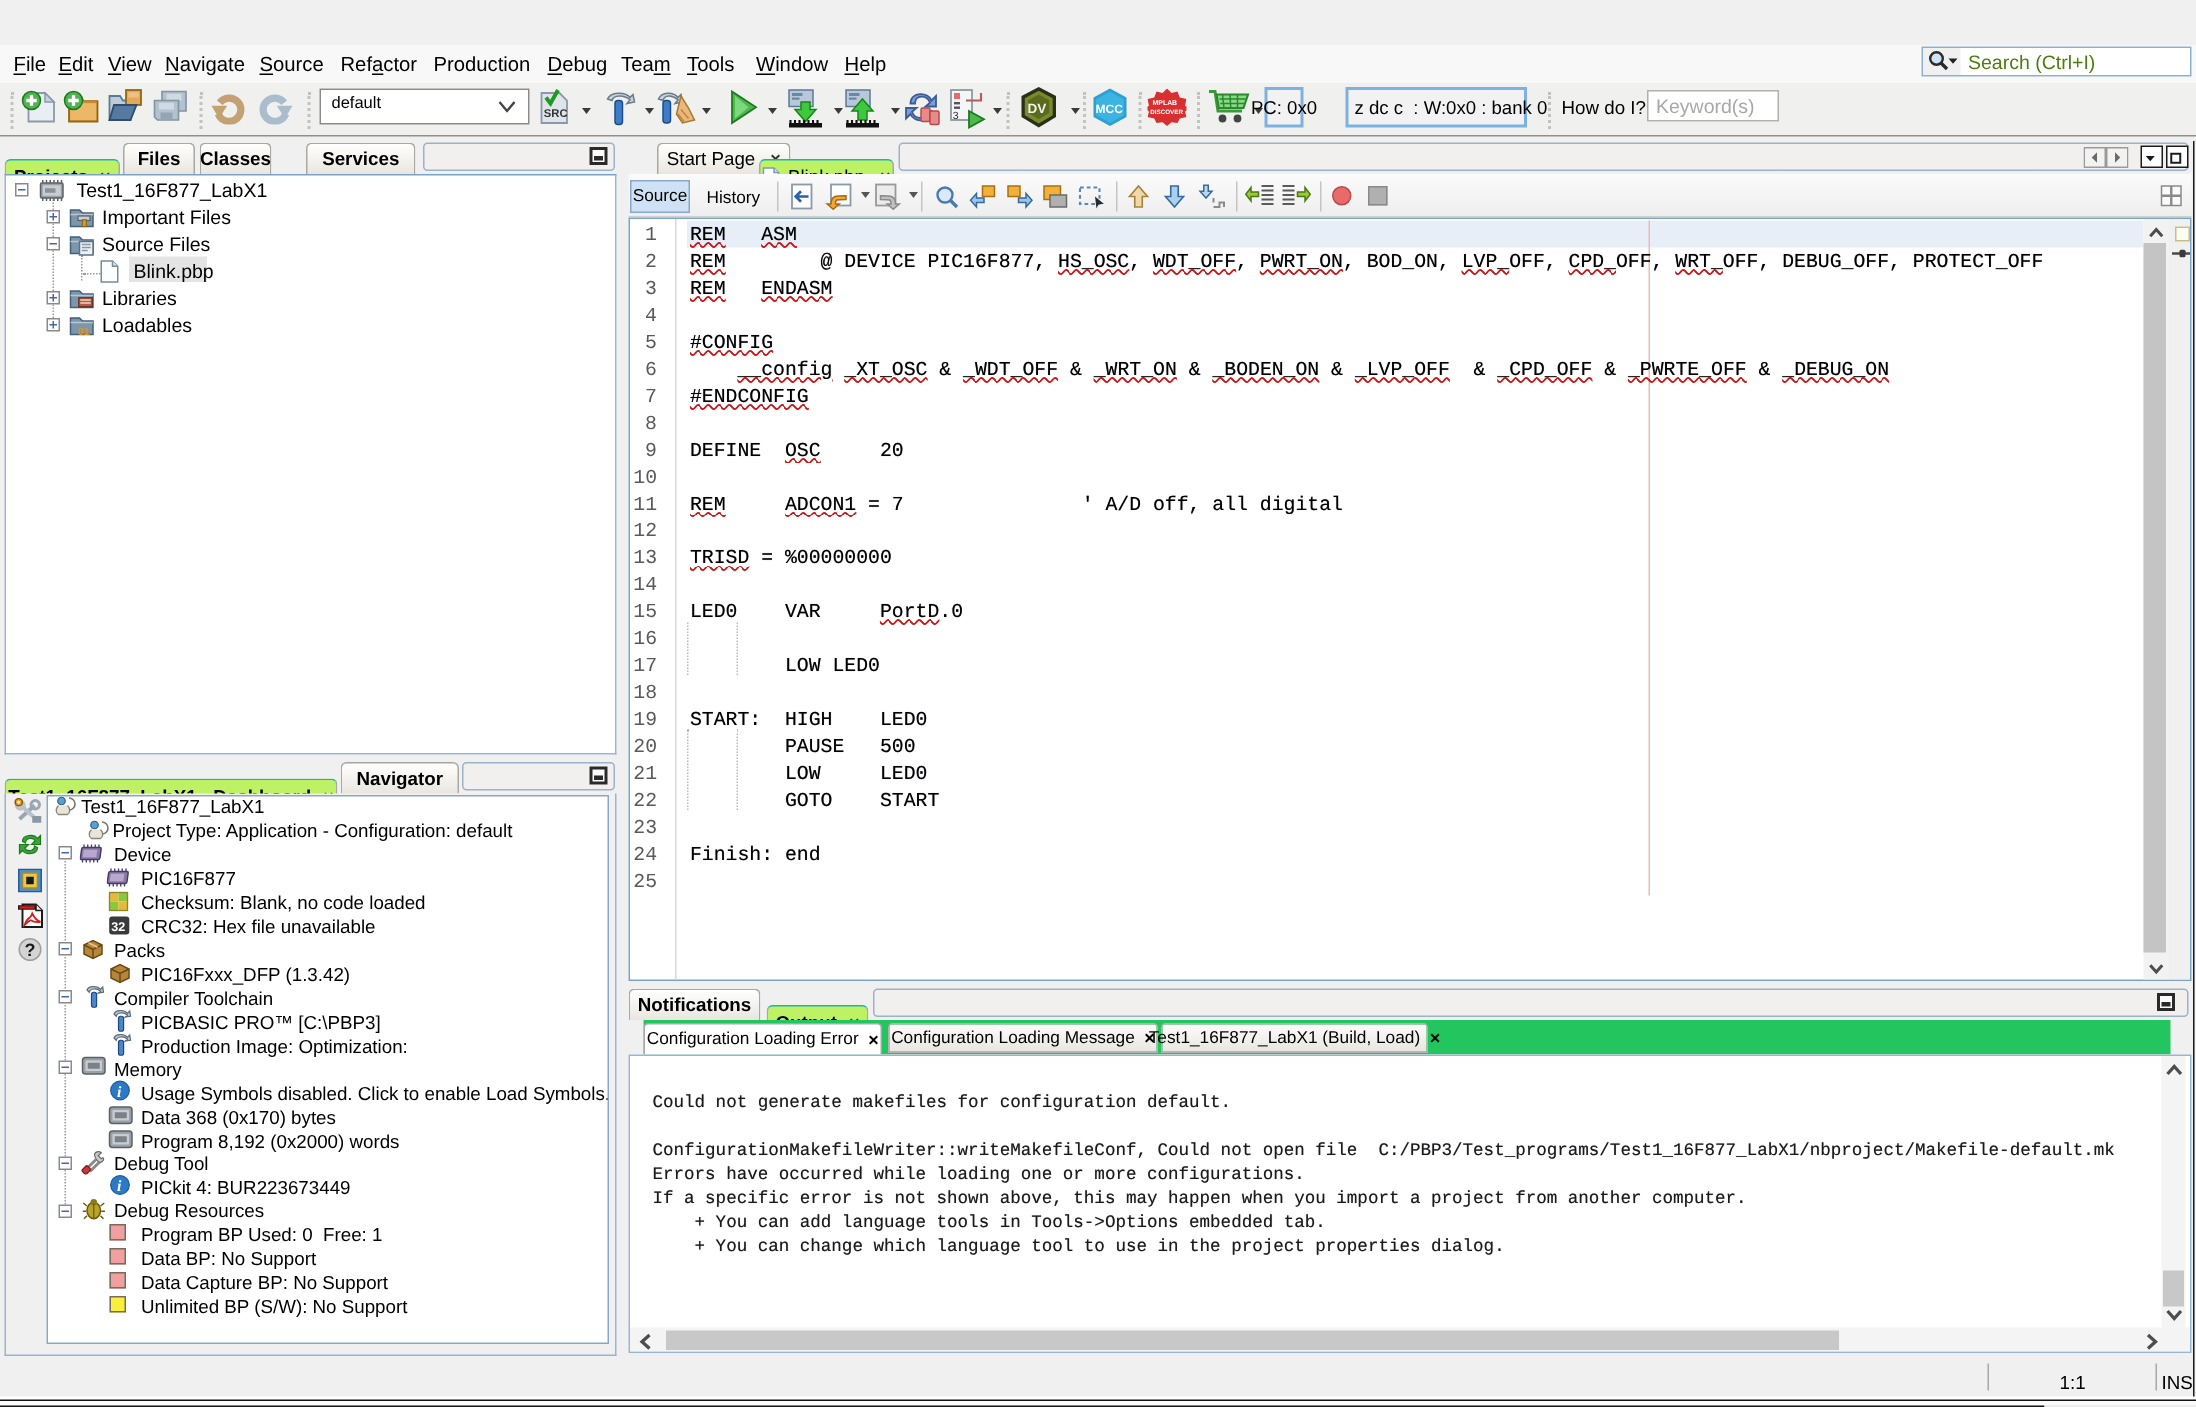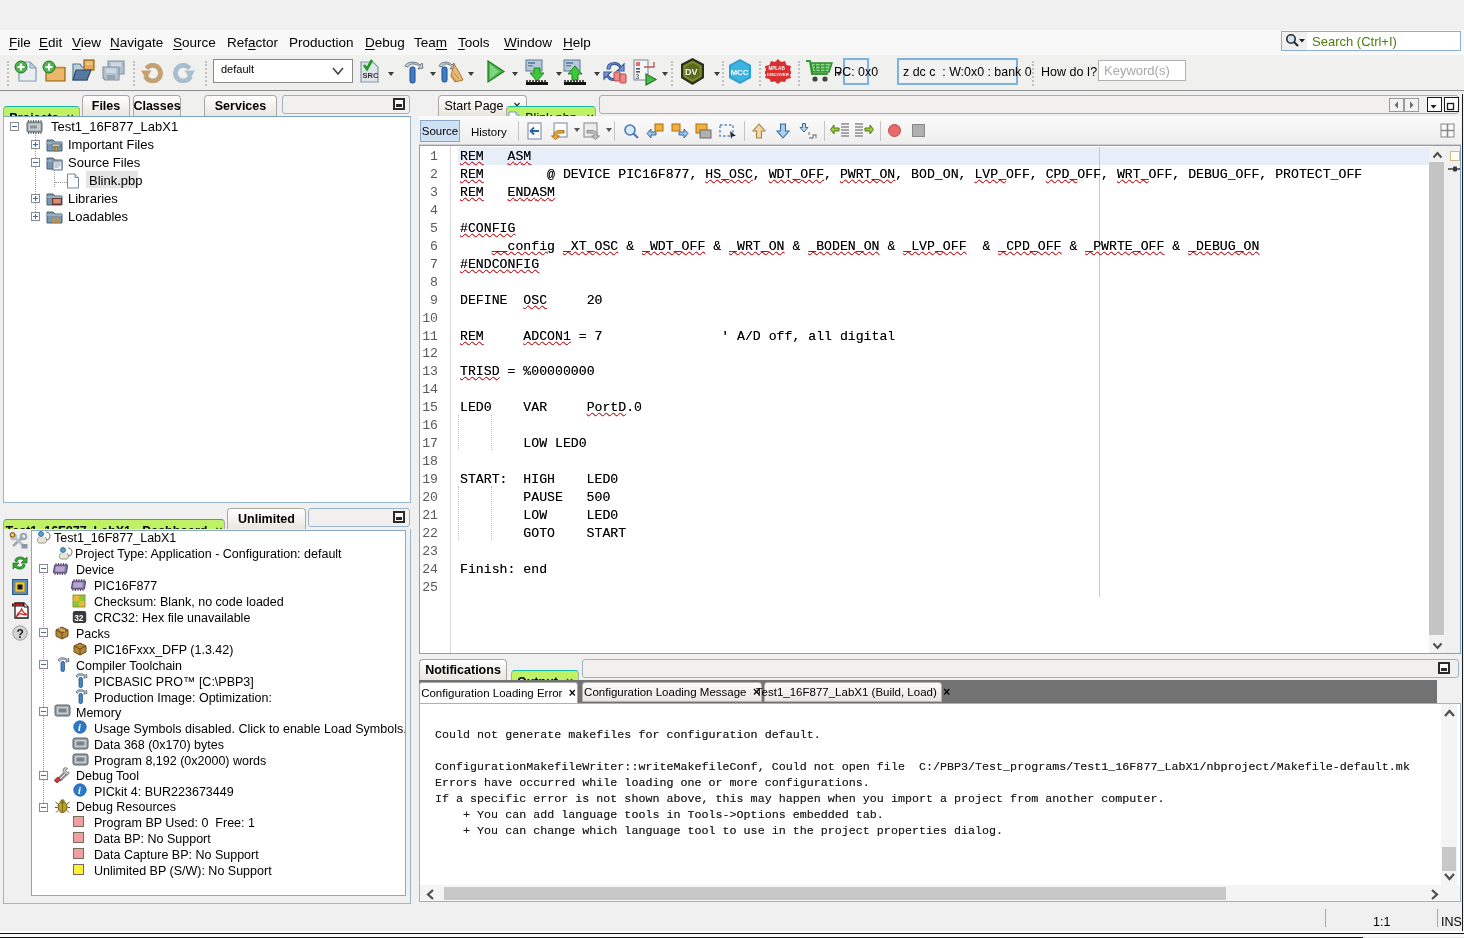--- a/index.html
+++ b/index.html
@@ -264,21 +264,21 @@
         <path d="M1 3 L7 3 L9 5 L16 5 L16 14 L1 14 Z" fill="#7b97ad" stroke="#44607a" stroke-width="1"></path>
         <path d="M1 6 L16 6" stroke="#b9c6d0" stroke-width="1"></path>
         <text x="6" y="14" font-family="Liberation Sans" font-size="7" font-weight="bold" fill="#e8901e">01</text>
       </svg>
       <span class="trow" style="left:64px;top:92px">Loadables</span>
     </div>
 
     <div class="tabstrip" style="left:3px;top:507px;width:408px;height:22px">
       <div class="tab active" style="left:0;width:222px">Test1_16F877_LabX1 - Dashboard<span class="x">×</span></div>
       <div class="striprest" style="left:305px;width:102px"></div>
-      <div class="tab" style="left:224px;width:79px">Unlimited</div>
+      <div class="tab" style="left:224px;width:79px">Navigator</div>
       <div class="minbtn" style="left:390px;top:4px"></div>
     </div>
 
     <div class="abs" style="left:3px;top:529px;width:408px;height:375px;background:#f0f0f0;border:1px solid #97b5cd;border-top:none">
       <svg class="abs" style="left:5px;top:3px" width="20" height="18" viewBox="0 0 20 18">
         <path d="M4 14 L14 5" stroke="#9aa6b2" stroke-width="2.6"></path>
         <path d="M5 5 L15 14" stroke="#b8c2cc" stroke-width="2.6"></path>
         <circle cx="14.5" cy="4.5" r="2.8" fill="none" stroke="#9aa6b2" stroke-width="2"></circle>
         <circle cx="4.5" cy="4.8" r="2.6" fill="none" stroke="#b8c2cc" stroke-width="2"></circle>
         <rect x="12.5" y="12" width="6" height="4.5" fill="#8a97a3"></rect>
@@ -600,21 +600,21 @@
         </svg>
     </div>
   </div>
   <div id="outputpanel">
     <div class="tabstrip" style="left:419px;top:658px;width:1042px;height:22px">
       <div class="tab" style="left:0;width:88px">Notifications</div>
       <div class="striprest" style="left:163px;width:877px"></div>
       <div class="tab active" style="left:92px;width:68px">Output<span class="x">×</span></div>
       <div class="minbtn" style="left:1019px;top:4px"></div>
     </div>
-    <div class="abs" style="left:419px;top:680px;width:1018px;height:23px;background:#737373">
+    <div class="abs" style="left:429px;top:680px;width:1018px;height:23px;background:#22c55e">
       <div class="abs" style="left:0;top:2px;width:159px;height:21px;background:#fff;border:1px solid #a8a8a8;border-bottom:none;border-radius:3px 3px 0 0;font-size:11.5px;white-space:nowrap;display:flex;align-items:center;justify-content:center">Configuration Loading Error&nbsp;&nbsp;<b style="font-size:12px">×</b></div>
       <div class="abs" style="left:163px;top:2px;width:180px;height:20px;background:linear-gradient(#fcfcfc,#e8e6e0);border:1px solid #b4b2ac;border-radius:3px 3px 0 0;font-size:11.5px;white-space:nowrap;display:flex;align-items:center;justify-content:center">Configuration Loading Message&nbsp;&nbsp;<b style="font-size:12px">×</b></div>
       <div class="abs" style="left:345px;top:2px;width:178px;height:20px;background:linear-gradient(#fcfcfc,#e8e6e0);border:1px solid #b4b2ac;border-radius:3px 3px 0 0;font-size:11.5px;white-space:nowrap;display:flex;align-items:center;justify-content:center">Test1_16F877_LabX1 (Build, Load)&nbsp;&nbsp;<b style="font-size:12px">×</b></div>
     </div>
     <div class="abs" style="left:419px;top:703px;width:1042px;height:199px;background:#fff;border:1px solid #97b5cd;overflow:hidden">
       <pre class="mono abs" style="left:15px;top:23px;font-size:11.7px;line-height:16px;color:#1a1a1a;text-shadow:0 0 0.5px rgba(0,0,20,0.5)">Could not generate makefiles for configuration default.
 
 ConfigurationMakefileWriter::writeMakefileConf, Could not open file  C:/PBP3/Test_programs/Test1_16F877_LabX1/nbproject/Makefile-default.mk
 Errors have occurred while loading one or more configurations.
 If a specific error is not shown above, this may happen when you import a project from another computer.

